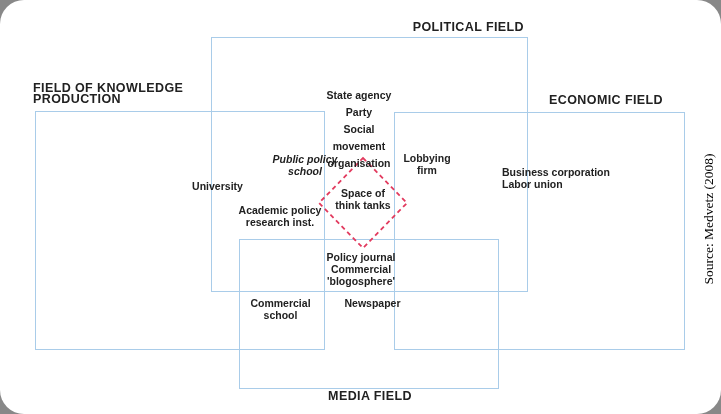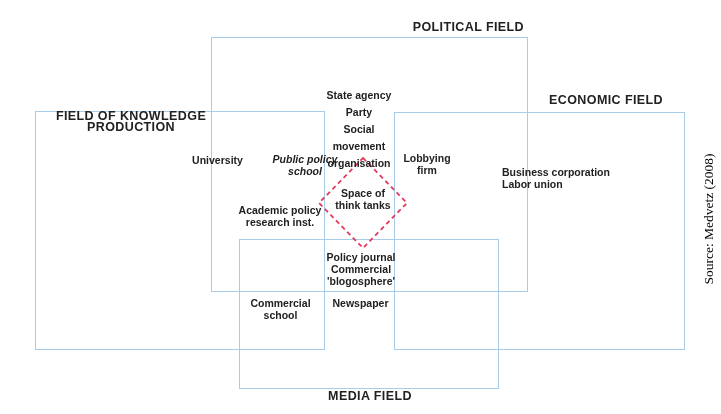--- a/index.html
+++ b/index.html
@@ -12,20 +12,21 @@
   body{
     background:#888;
     font-family:"Liberation Sans", sans-serif;
   }
   .canvas{
     position:relative;
     width:721px;
     height:414px;
     background:var(--background);
     overflow:hidden;
+    border-radius:24px;
   }
   .box{
     position:absolute;
     border:1px solid var(--border);
     background:transparent;
   }
   #political-box{left:211px;top:37px;width:315px;height:253px;}
   #knowledge-box{left:35px;top:111px;width:288px;height:237px;}
   #economic-box{left:394px;top:112px;width:289px;height:236px;}
   #media-box{left:239px;top:239px;width:258px;height:148px;}
@@ -33,44 +34,44 @@
   .field-title{
     position:absolute;
     font-weight:bold;
     font-size:12.5px;
     letter-spacing:0.4px;
     line-height:11px;
     color:var(--text);
     white-space:pre-line;
   }
   #title-political{left:384px;top:22px;width:140px;text-align:right;}
-  #title-knowledge{left:41px;top:83px;width:180px;text-align:center;margin-top:28px;}
+  #title-knowledge{left:33px;top:83px;width:180px;text-align:left;}
   #title-economic{left:523px;top:95px;width:140px;text-align:right;}
   #title-media{left:300px;top:391px;width:140px;text-align:center;}
 
   .lbl{
     position:absolute;
     font-weight:bold;
     font-size:10.5px;
     line-height:12px;
     color:var(--text);
     text-align:center;
     white-space:pre-line;
   }
   #lbl-political-actors{left:304px;top:87px;width:110px;line-height:17px;}
-  #lbl-university{left:180px;top:154px;width:75px;}
+  #lbl-university{left:180px;top:180px;width:75px;}
   #lbl-public-policy-school{left:260px;top:153px;width:90px;font-style:italic;}
   #lbl-academic-policy{left:230px;top:204px;width:100px;}
   #lbl-space-think-tanks{left:318px;top:187px;width:90px;}
   #lbl-lobbying-firm{left:387px;top:152px;width:80px;}
   #lbl-trade-association{left:383px;top:204px;width:85px;}
   #lbl-business-labor{left:502px;top:166px;width:125px;text-align:left;}
   #lbl-policy-media{left:296px;top:251px;width:130px;}
   #lbl-journalism-school{left:243px;top:297px;width:75px;}
-  #lbl-newspaper{left:323px;top:297px;width:75px;text-align:center;}
+  #lbl-newspaper{left:335px;top:297px;width:75px;text-align:center;}
   #lbl-commercial-magazine{left:392px;top:297px;width:78px;}
 
   #diamond-svg{
     position:absolute;
     left:0;top:0;
     width:721px;height:414px;
     pointer-events:none;
   }
   #diamond-svg polygon{
     fill:none;

